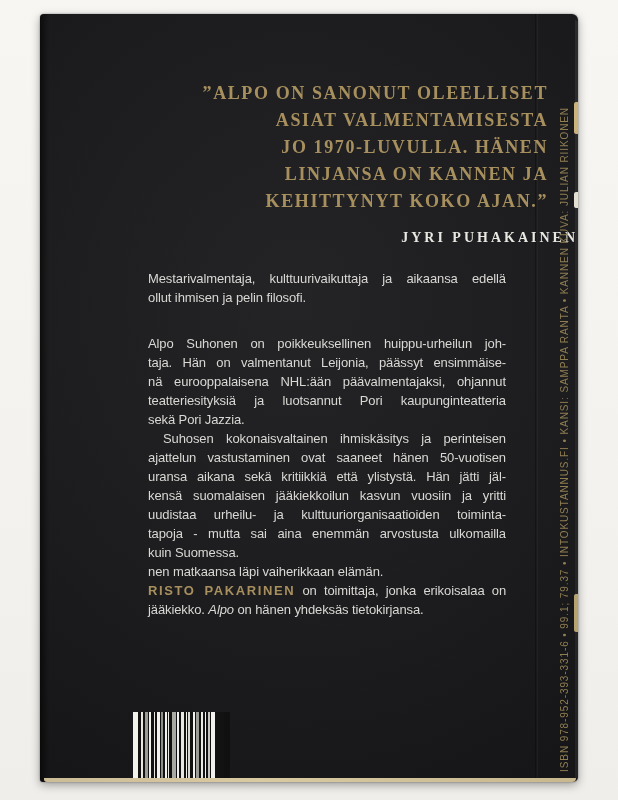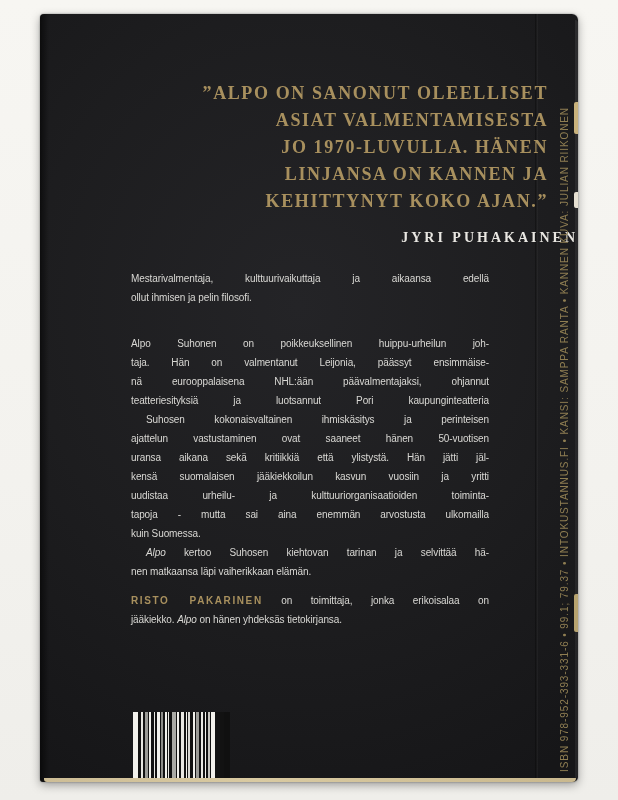--- a/index.html
+++ b/index.html
@@ -44,26 +44,26 @@
     color:var(--gold);font-size:18px;line-height:27px;letter-spacing:1.6px;
   }
   .attribution{
     position:absolute;left:0;right:0;top:216px;text-align:right;
     font-family:Liberation Serif, serif;font-weight:bold;
     color:#e9e7e2;font-size:14px;letter-spacing:3px;
   }
 
   
   .body-block{
-    position:absolute;left:91px;top:255px;width:358px;
-    color:var(--body-white);font-size:10px;line-height:19px;letter-spacing:-0.1px;
+    position:absolute;left:108px;top:255px;width:358px;
+    color:var(--body-white);font-size:13px;line-height:19px;letter-spacing:-0.1px;
   }
   .para{margin:0;}
   .gap-before-lg{margin-top:27px;}
-  .gap-before-sm{margin-top:10px;}
+  .gap-before-sm{}
   .jline{text-align:justify;text-align-last:justify;white-space:normal;}
   .jlast{text-align:right;text-align-last:left;}
   .indent{text-indent:15px;}
   .italic{font-style:italic;}
   .author-gold{color:var(--gold);font-weight:bold;letter-spacing:1.6px;}
 
   
   .barcode{
     position:absolute;left:93px;top:698px;width:97px;height:66px;
     display:flex;flex-direction:row;align-items:stretch;background:#101010;
@@ -107,34 +107,34 @@
       <div class="para">
         <div class="jline">Mestarivalmentaja, kulttuurivaikuttaja ja aikaansa edellä</div>
         <div class="jline jlast">ollut ihmisen ja pelin filosofi.</div>
       </div>
 
       <div class="para gap-before-lg">
         <div class="jline">Alpo Suhonen on poikkeuksellinen huippu-urheilun joh-</div>
         <div class="jline">taja. Hän on valmentanut Leijonia, päässyt ensimmäise-</div>
         <div class="jline">nä eurooppalaisena NHL:ään päävalmentajaksi, ohjannut</div>
         <div class="jline">teatteriesityksiä ja luotsannut Pori kaupunginteatteria</div>
+        <div class="jline jlast">sekä Pori Jazzia.</div>
       </div>
 
       <div class="para">
         <div class="jline indent">Suhosen kokonaisvaltainen ihmiskäsitys ja perinteisen</div>
         <div class="jline">ajattelun vastustaminen ovat saaneet hänen 50-vuotisen</div>
         <div class="jline">uransa aikana sekä kritiikkiä että ylistystä. Hän jätti jäl-</div>
         <div class="jline">kensä suomalaisen jääkiekkoilun kasvun vuosiin ja yritti</div>
         <div class="jline">uudistaa urheilu- ja kulttuuriorganisaatioiden toiminta-</div>
         <div class="jline">tapoja - mutta sai aina enemmän arvostusta ulkomailla</div>
         <div class="jline jlast">kuin Suomessa.</div>
       </div>
 
       <div class="para">
-        <div class="jline indent"><span class="italic">Alpo</span><span> kertoo Suhosen kiehtovan tarinan ja selvittää hä-</span></div>
         <div class="jline jlast">nen matkaansa läpi vaiherikkaan elämän.</div>
       </div>
 
       <div class="para gap-before-sm">
         <div class="jline"><span class="author-gold">RISTO PAKARINEN</span><span> on toimittaja, jonka erikoisalaa on</span></div>
         <div class="jline jlast"><span>jääkiekko. </span><span class="italic">Alpo</span><span> on hänen yhdeksäs tietokirjansa.</span></div>
       </div>
 
     </div>
 

